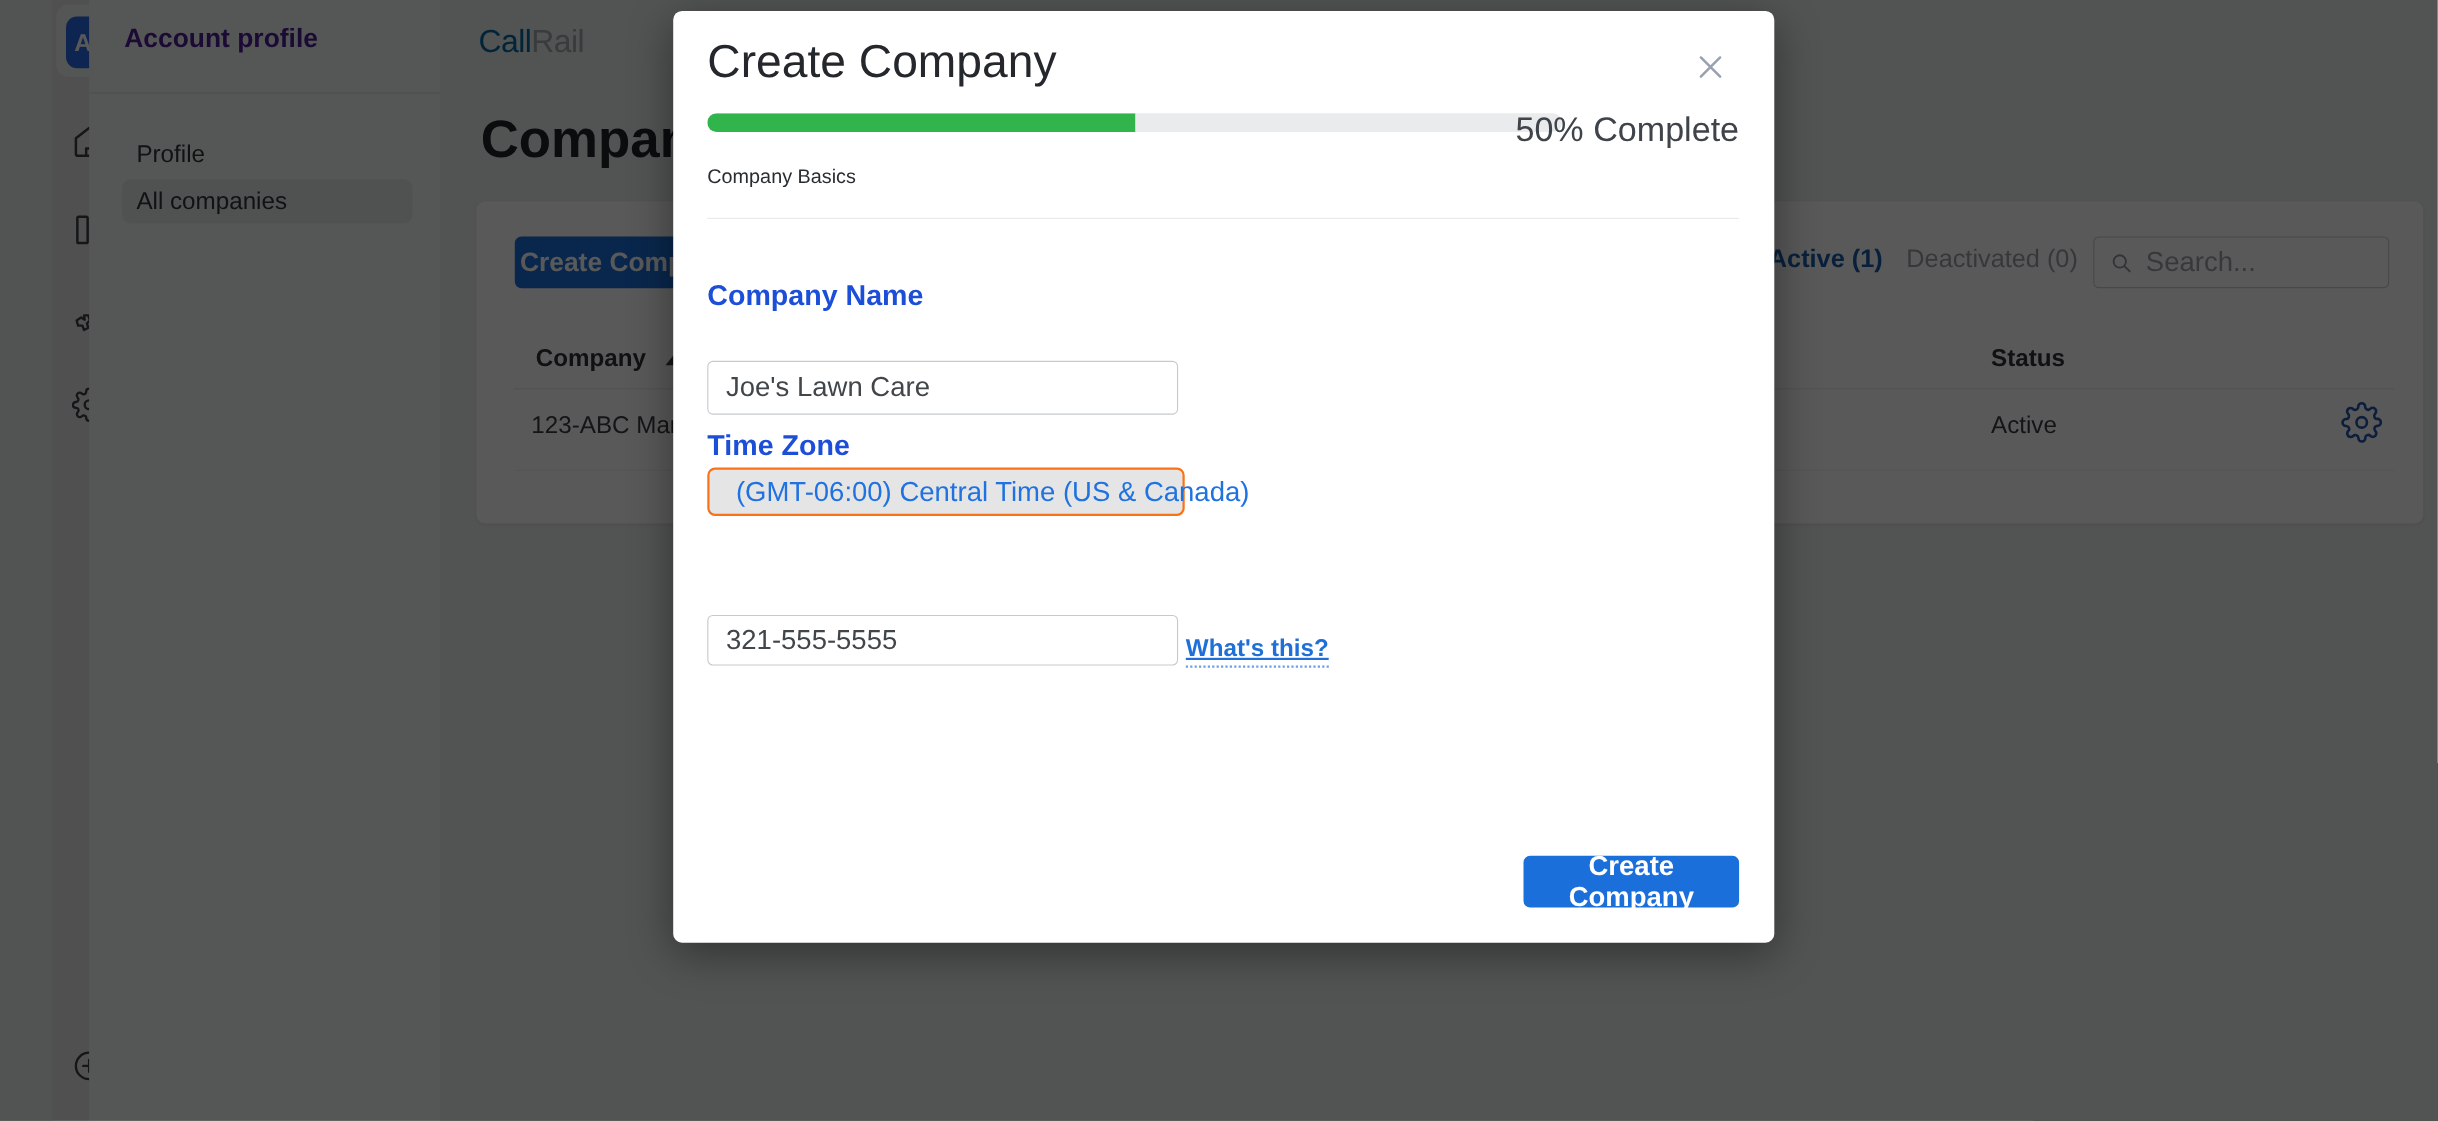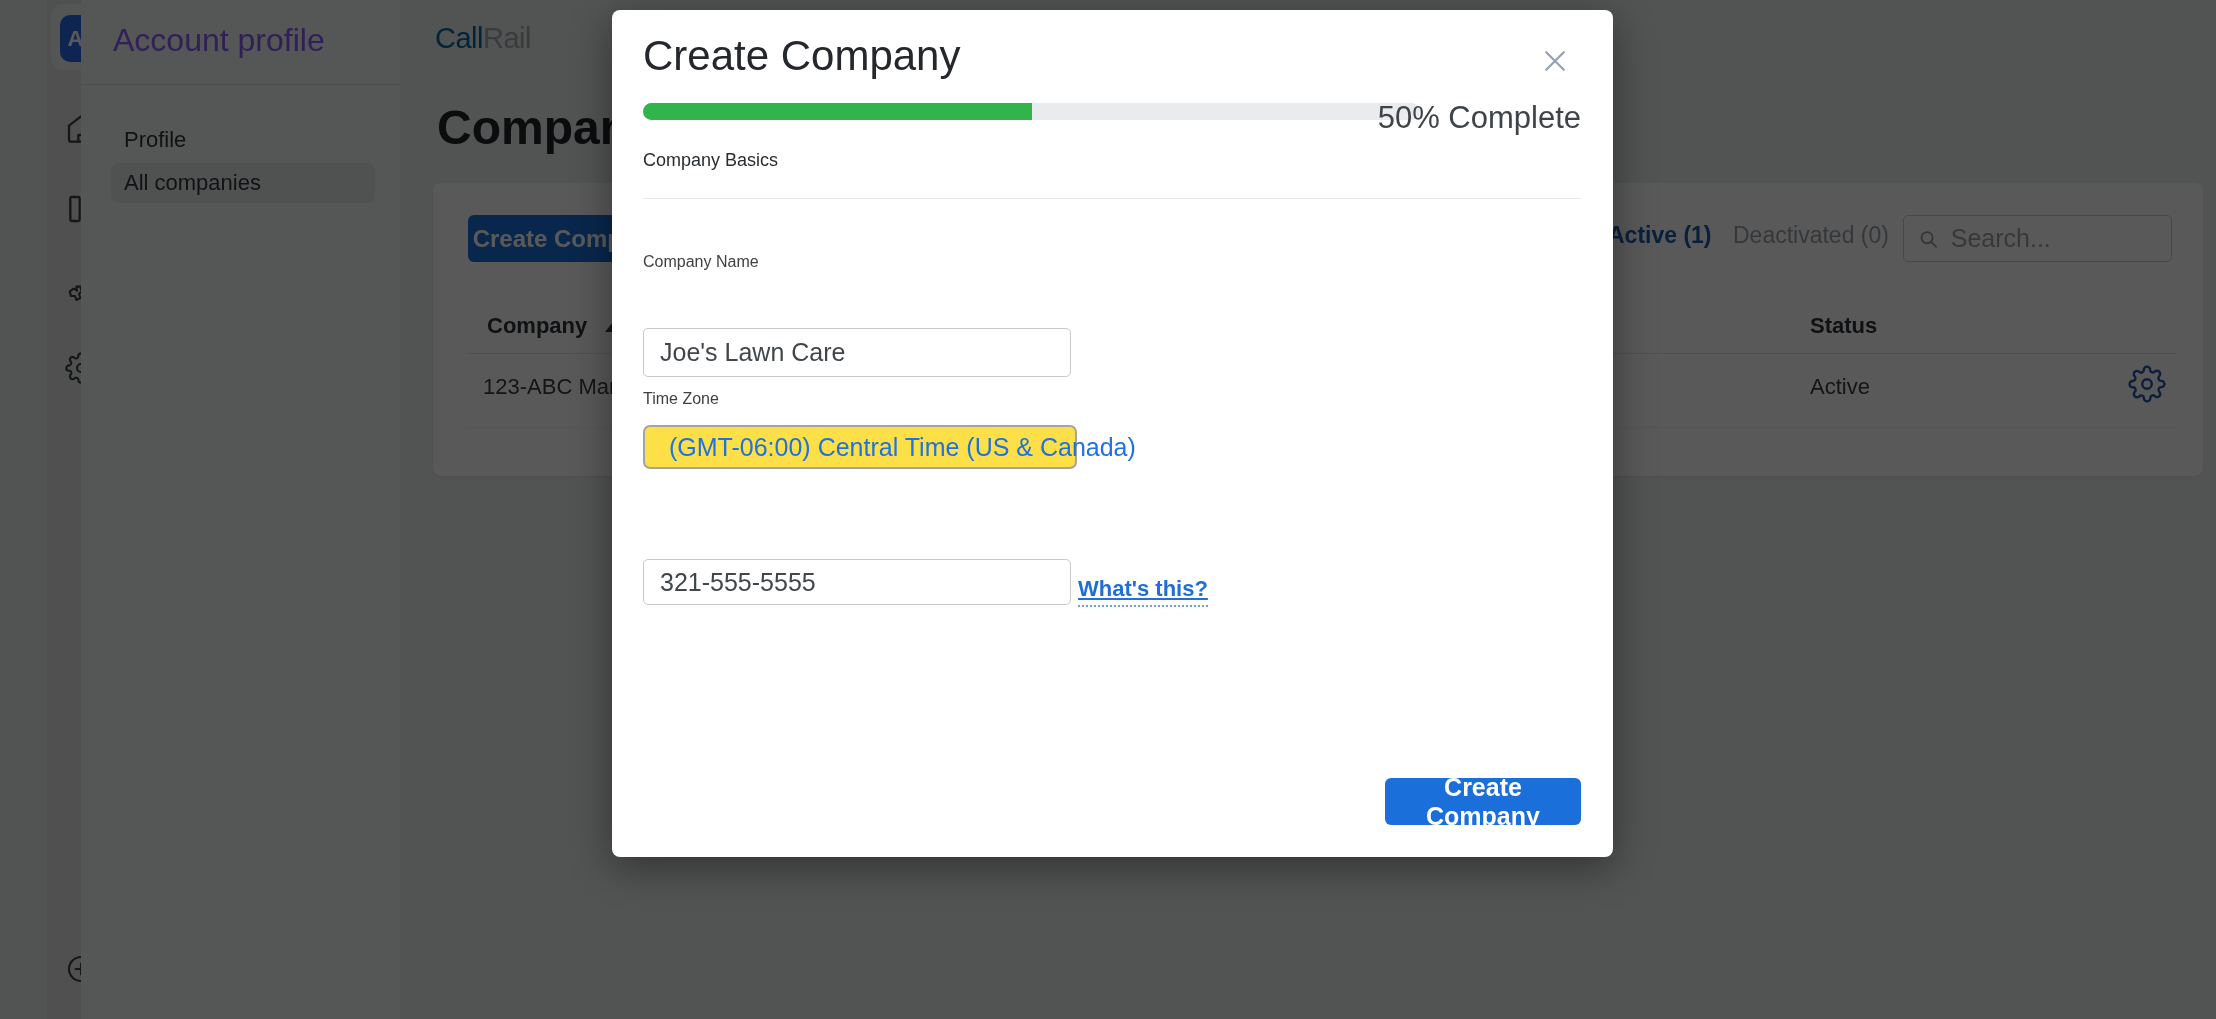--- a/index.html
+++ b/index.html
@@ -11,21 +11,21 @@
   
   .rail { left:0; top:0; width:81px; height:1019px; background:#e4e6e8; border-right:1px solid #d3d6d9; z-index:1;margin-left:47px; }
   .avatar-halo { left:4px; top:4px; width:66px; height:66px; border-radius:12px; background:#f0f2f3; cursor:pointer; }
   .avatar { left:9px; top:11px; width:47px; height:47px; border-radius:10px; background:#2d6be8;
             color:#fff; font-weight:700; font-size:22px; display:flex; align-items:center; justify-content:center; }
   .rail-icon { left:18px; width:32px; height:32px; color:#3a4046; cursor:pointer; }
   .rail-icon svg { stroke:#3a4046; }
 
   
   .sidebar { left:81px; top:0; width:319px; height:1019px; background:#f4f5f6; z-index:1; }
-  .sidebar-title { left:32px; top:22px; font-size:32px; font-weight:400; color:#8b5cf6; }
+  .sidebar-title { left:32px; top:22px; font-size:24px; font-weight:700; color:#4c1d95; }
   .sidebar-divider { left:0; top:84px; width:319px; height:1px; background:#dcdee1; }
   .side-item { left:30px; width:264px; height:40px; border-radius:8px; display:flex; align-items:center;
                padding-left:13px; font-size:22px; color:#31363b; cursor:pointer; }
   .side-item.selected { background:#e5e7e9; }
 
   
   .main { left:400px; top:0; width:1816px; height:1019px; z-index:1; }
   .logo { left:35px; top:22px; font-size:29px; letter-spacing:-0.5px; cursor:pointer; white-space:nowrap; }
   .logo b { font-weight:400; color:#0369a1; }
   .logo span { font-weight:400; color:#a3a9ae; }
@@ -59,24 +59,24 @@
   .modal { left:612px; top:10px; width:1001px; height:847px; background:#fff; border-radius:8px;
            box-shadow:0 10px 40px rgba(0,0,0,.4); z-index:60; }
   .modal-title { left:31px; top:22px; font-size:42px; font-weight:500; color:#24282c; white-space:nowrap; }
   .modal-close { left:925px; top:33px; width:36px; height:36px; display:flex; align-items:center;
                  justify-content:center; cursor:pointer; }
   .progress-track { left:31px; top:93px; width:777px; height:17px; border-radius:9px; background:#e9ebed; overflow:hidden; }
   .progress-fill { height:100%; background:#31b44c; }
   .progress-label { left:700px; top:90px; width:269px; text-align:right; font-size:31px; color:#3f444a; }
   .section-title { left:31px; top:140px; font-size:18px; font-weight:400; color:#292d31; }
   .modal-hr { left:31px; top:188px; width:938px; height:1px; background:#e8e9eb; }
-  .field-label { left:31px; font-size:16px; font-weight:400; color:#404040; white-space:nowrap; }
+  .field-label { left:31px; font-size:26px; font-weight:700; color:#1d4ed8; white-space:nowrap; }
   .text-input { left:31px; width:428px; height:49px; border:1px solid #c6cacd; border-radius:5px;
                 font-size:25px; color:#41464b; padding:0 16px; font-family:"Liberation Sans",sans-serif; outline:none; }
-  .tz-btn { left:31px; top:415px; width:434px; height:44px; background:#fde047; border:2px solid #a3a3a3;
+  .tz-btn { left:31px; top:415px; width:434px; height:44px; background:#e5e5e5; border:2px solid #f97316;
             border-radius:7px; color:#1f72e0; font-size:25px; display:flex; align-items:center;
             padding-left:24px; gap:14px; cursor:pointer; font-family:"Liberation Sans",sans-serif; white-space:nowrap; }
   .whats-this { left:466px; top:566px; font-size:22px; font-weight:600; color:#1f6fd9;
                 text-decoration:underline; border-bottom:2px dotted #6ba0e8; padding-bottom:3px;
                 cursor:pointer; white-space:nowrap; }
   .modal-submit { left:773px; top:768px; width:196px; height:47px; font-size:25px; }
 </style>
 </head>
 <body>
 

